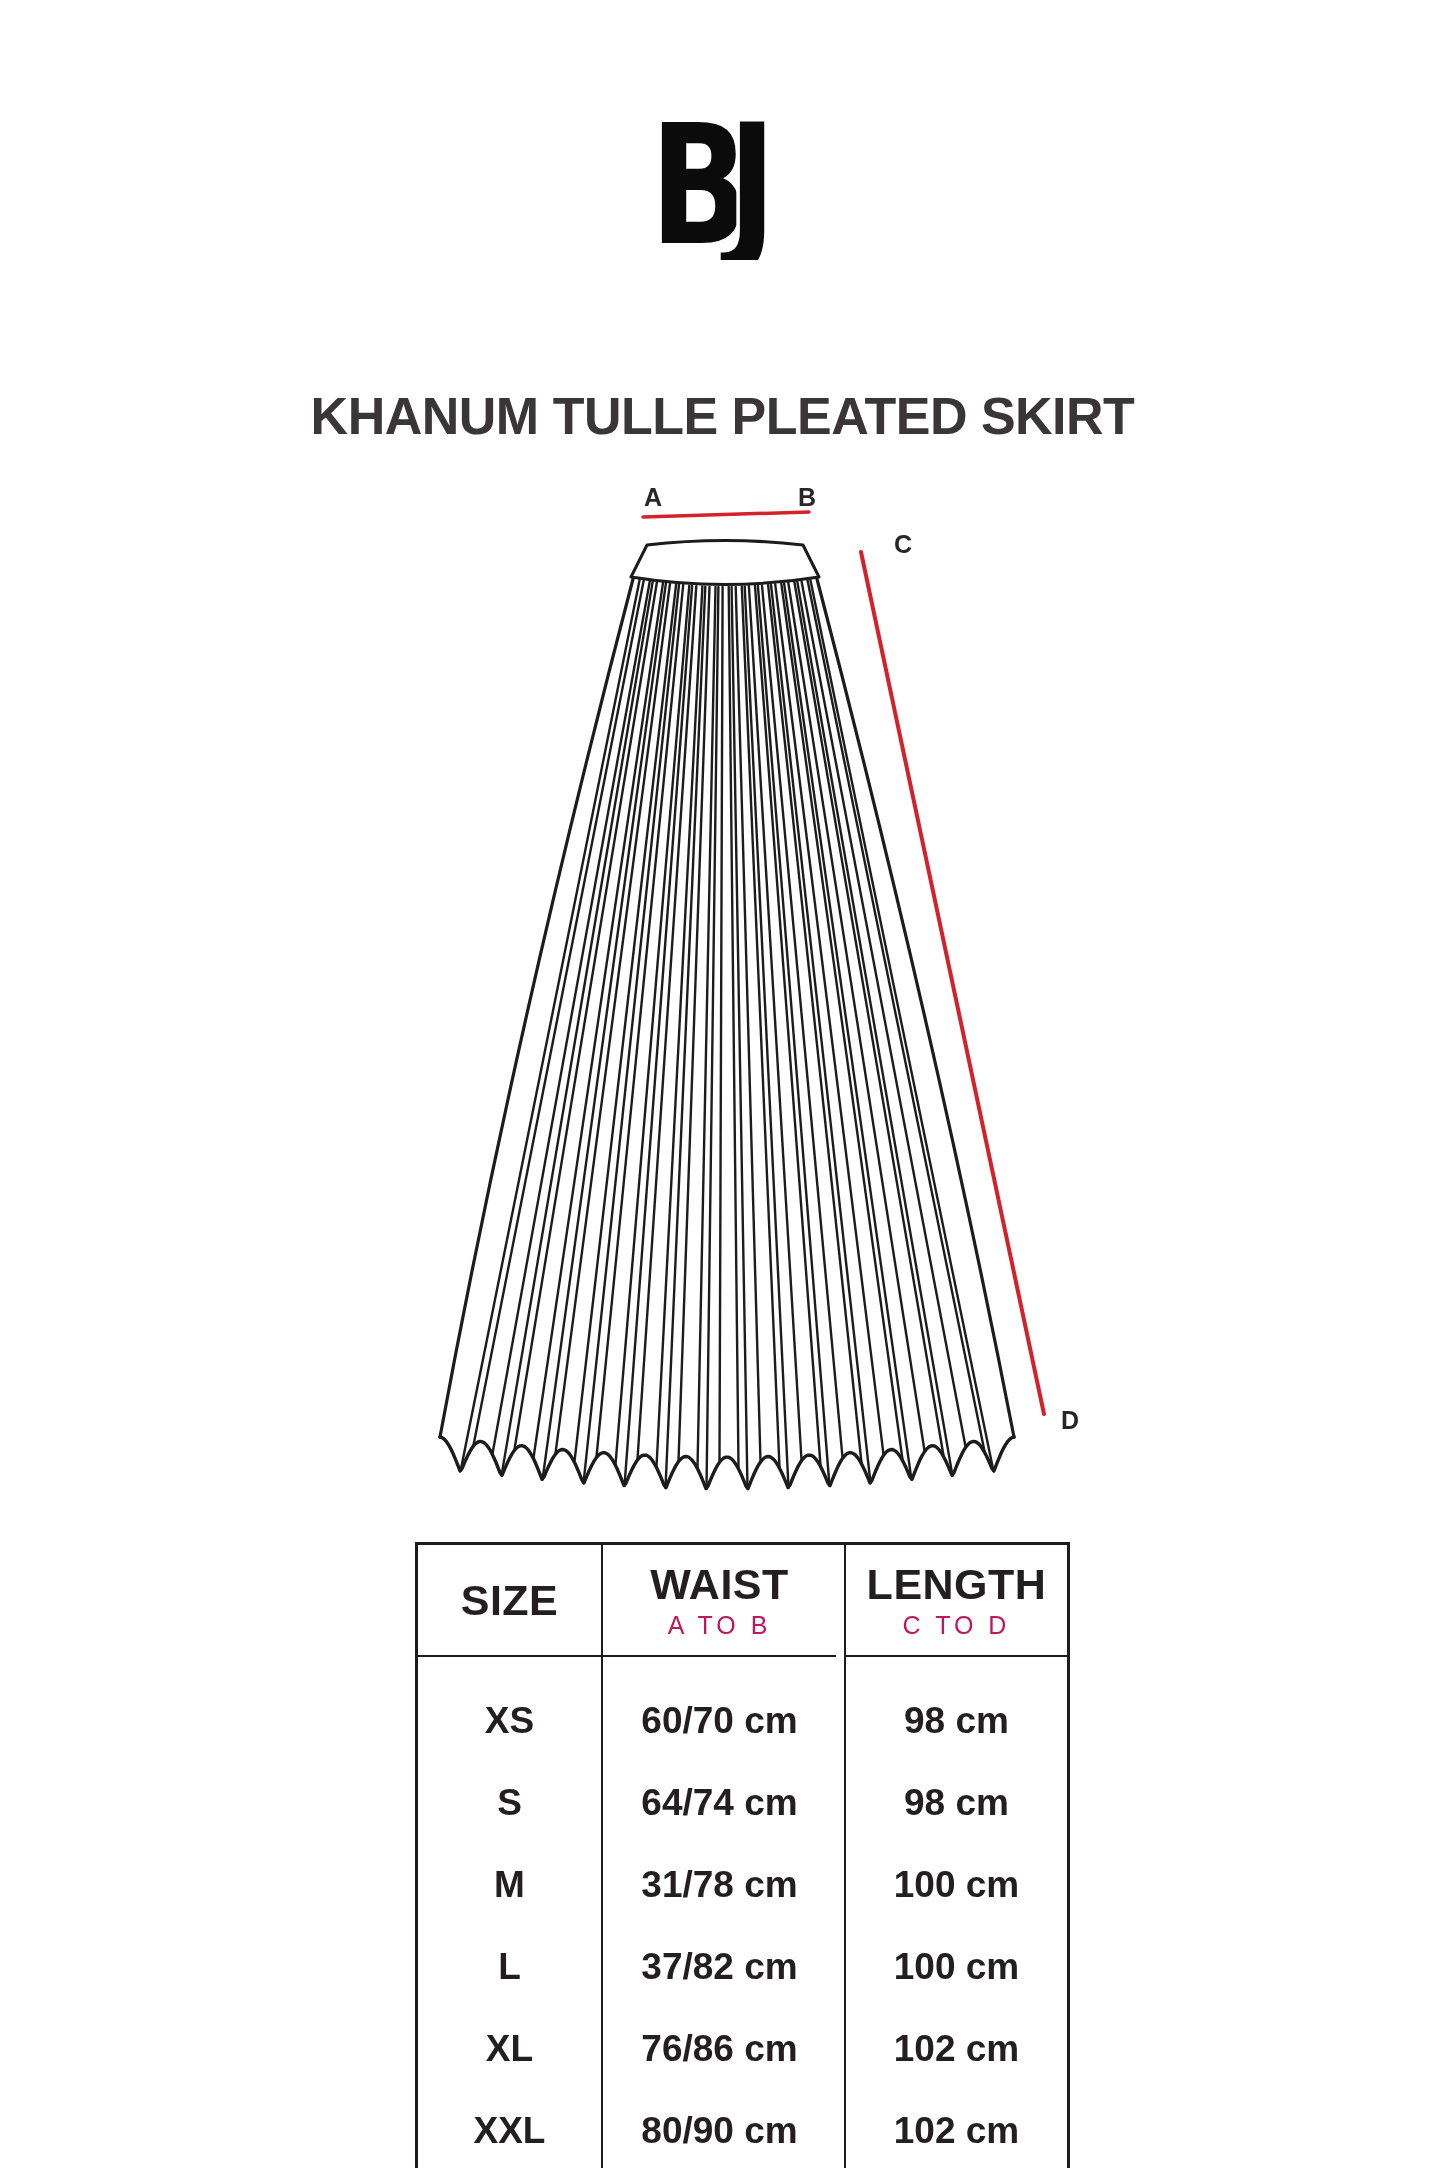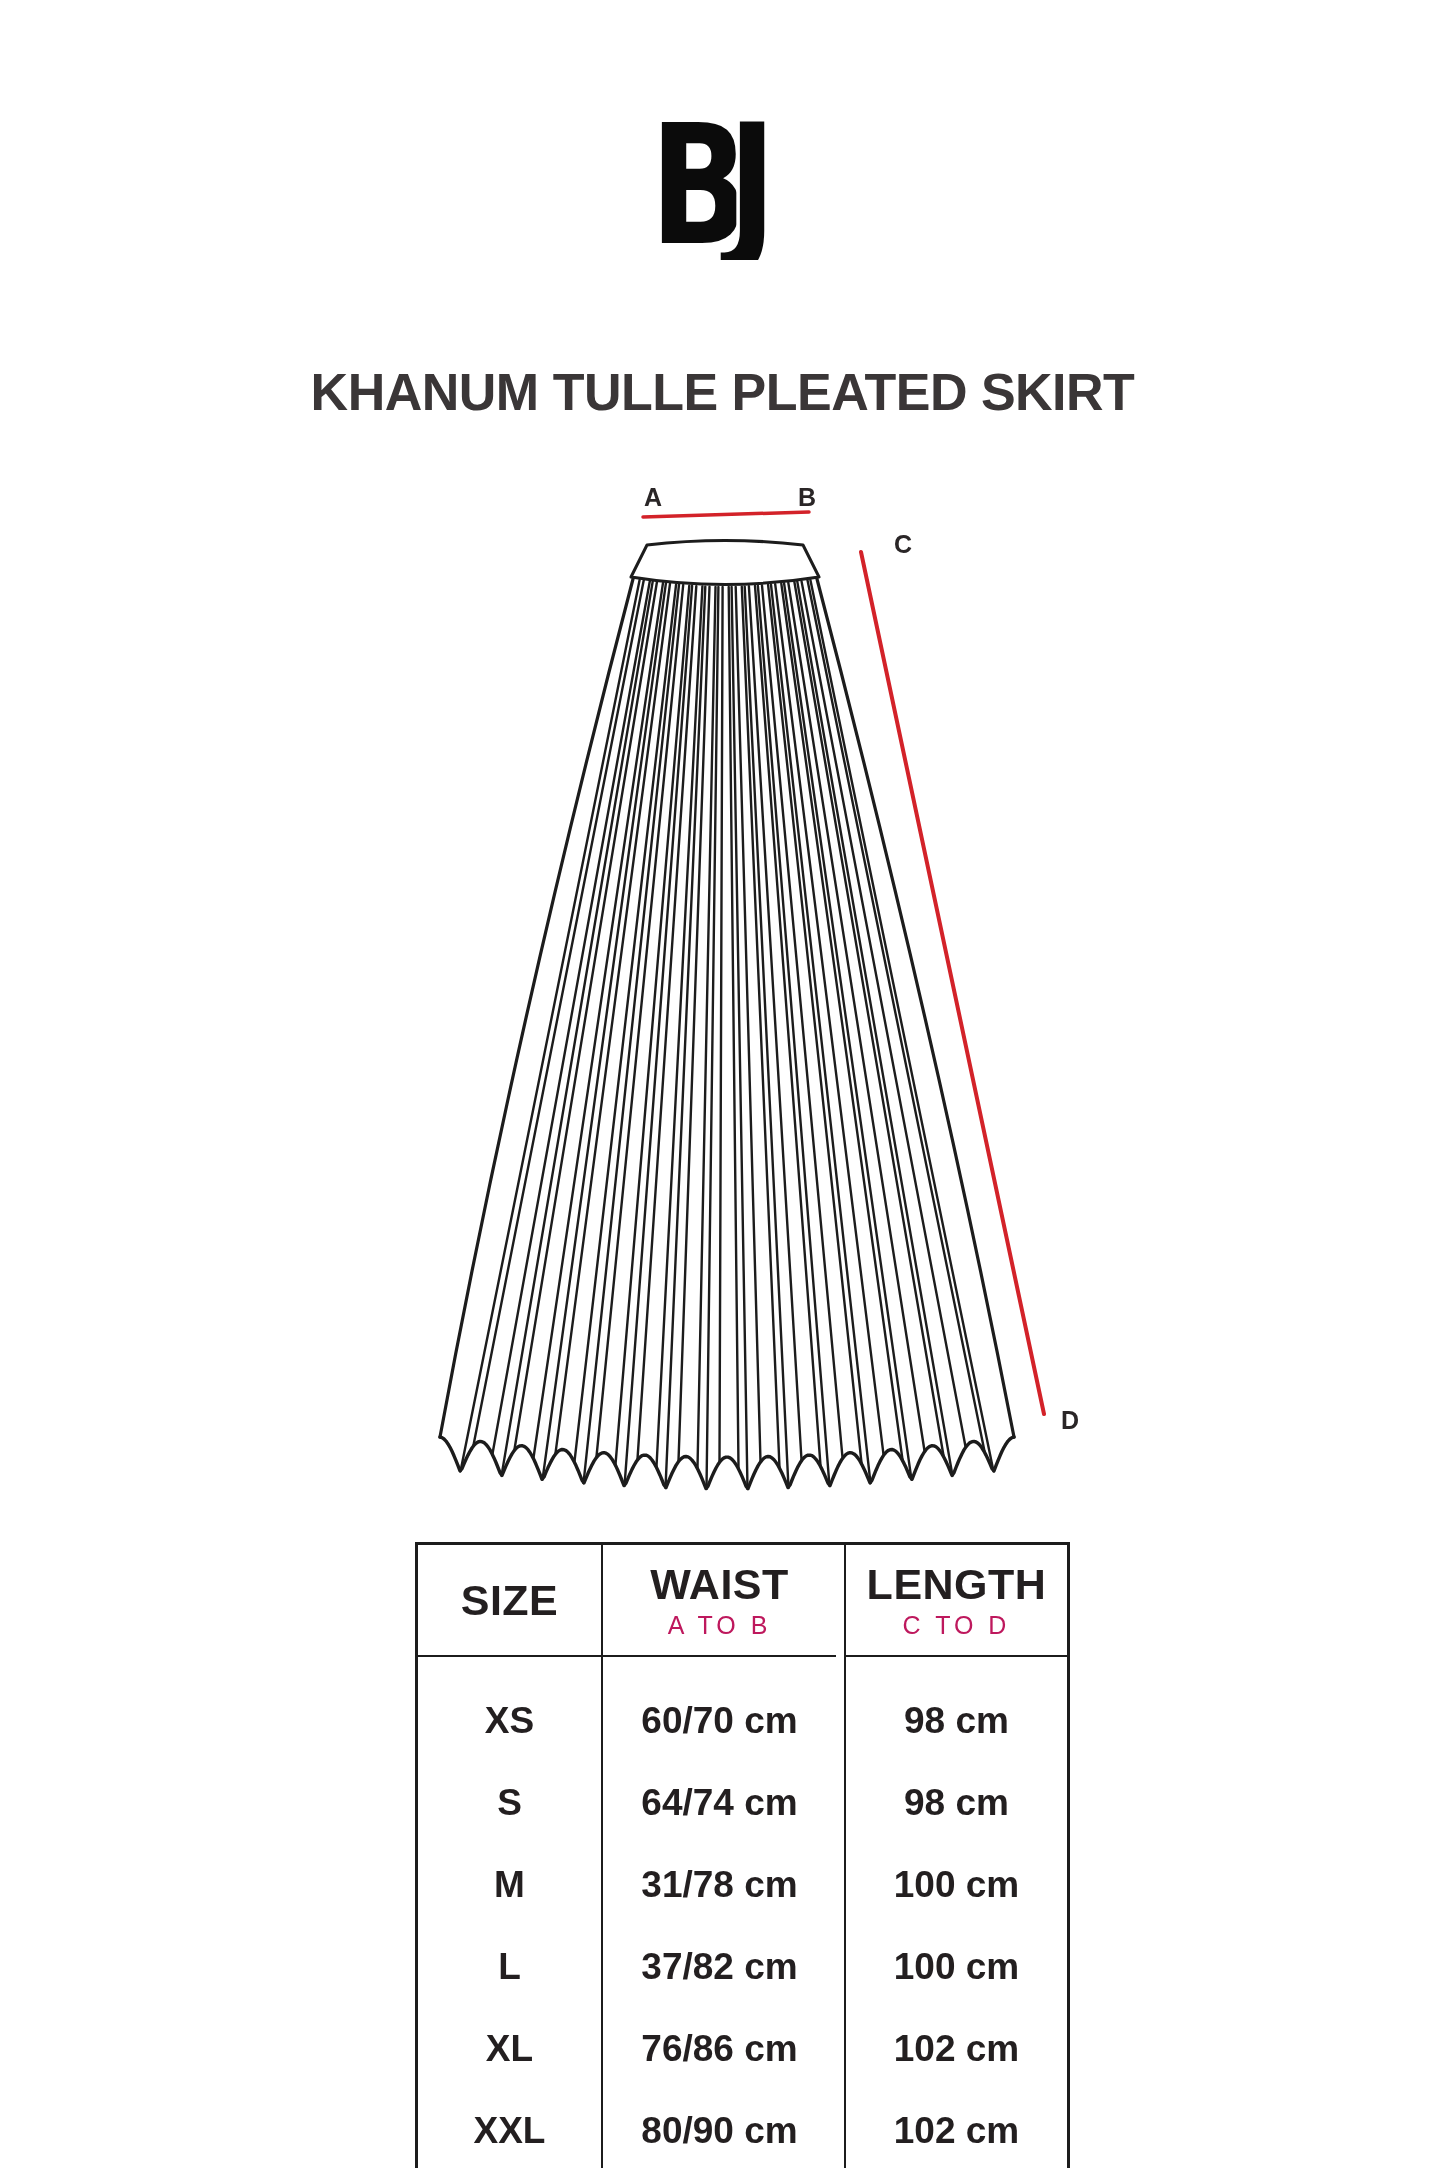--- a/index.html
+++ b/index.html
@@ -1,19 +1,19 @@
 <!DOCTYPE html>
 <html><head>
 <meta charset="utf-8">
 <style>
   html,body{margin:0;padding:0;background:#ffffff;}
   .page{position:relative;width:1445px;height:2168px;background:#ffffff;overflow:hidden;
         font-family:"Liberation Sans",sans-serif;color:#231f20;}
   .logo-svg{position:absolute;left:630px;top:100px;width:190px;height:160px;}
-  .product-title{position:absolute;left:0;right:0;top:366px;text-align:center;
+  .product-title{position:absolute;left:0;right:0;top:390px;text-align:center;
         font-size:52px;line-height:52px;font-weight:700;letter-spacing:-0.5px;color:#3a3637;}
   .diagram-svg{position:absolute;left:360px;top:460px;width:740px;height:1080px;}
   .measure-label{font-size:25px;font-weight:700;fill:#2a2627;}
   
   .size-table{position:absolute;left:415px;top:1542px;width:655px;height:659px;
         box-sizing:border-box;border:3.5px solid #1c1c1c;display:flex;background:#fff;}
   .st-col{display:flex;flex-direction:column;box-sizing:border-box;}
   .st-col-size{width:183px;}
   .st-col-waist{width:235px;border-left:2.5px solid #1c1c1c;}
   .st-col-length{flex:1;border-left:2.5px solid #1c1c1c;margin-left:8px;}

